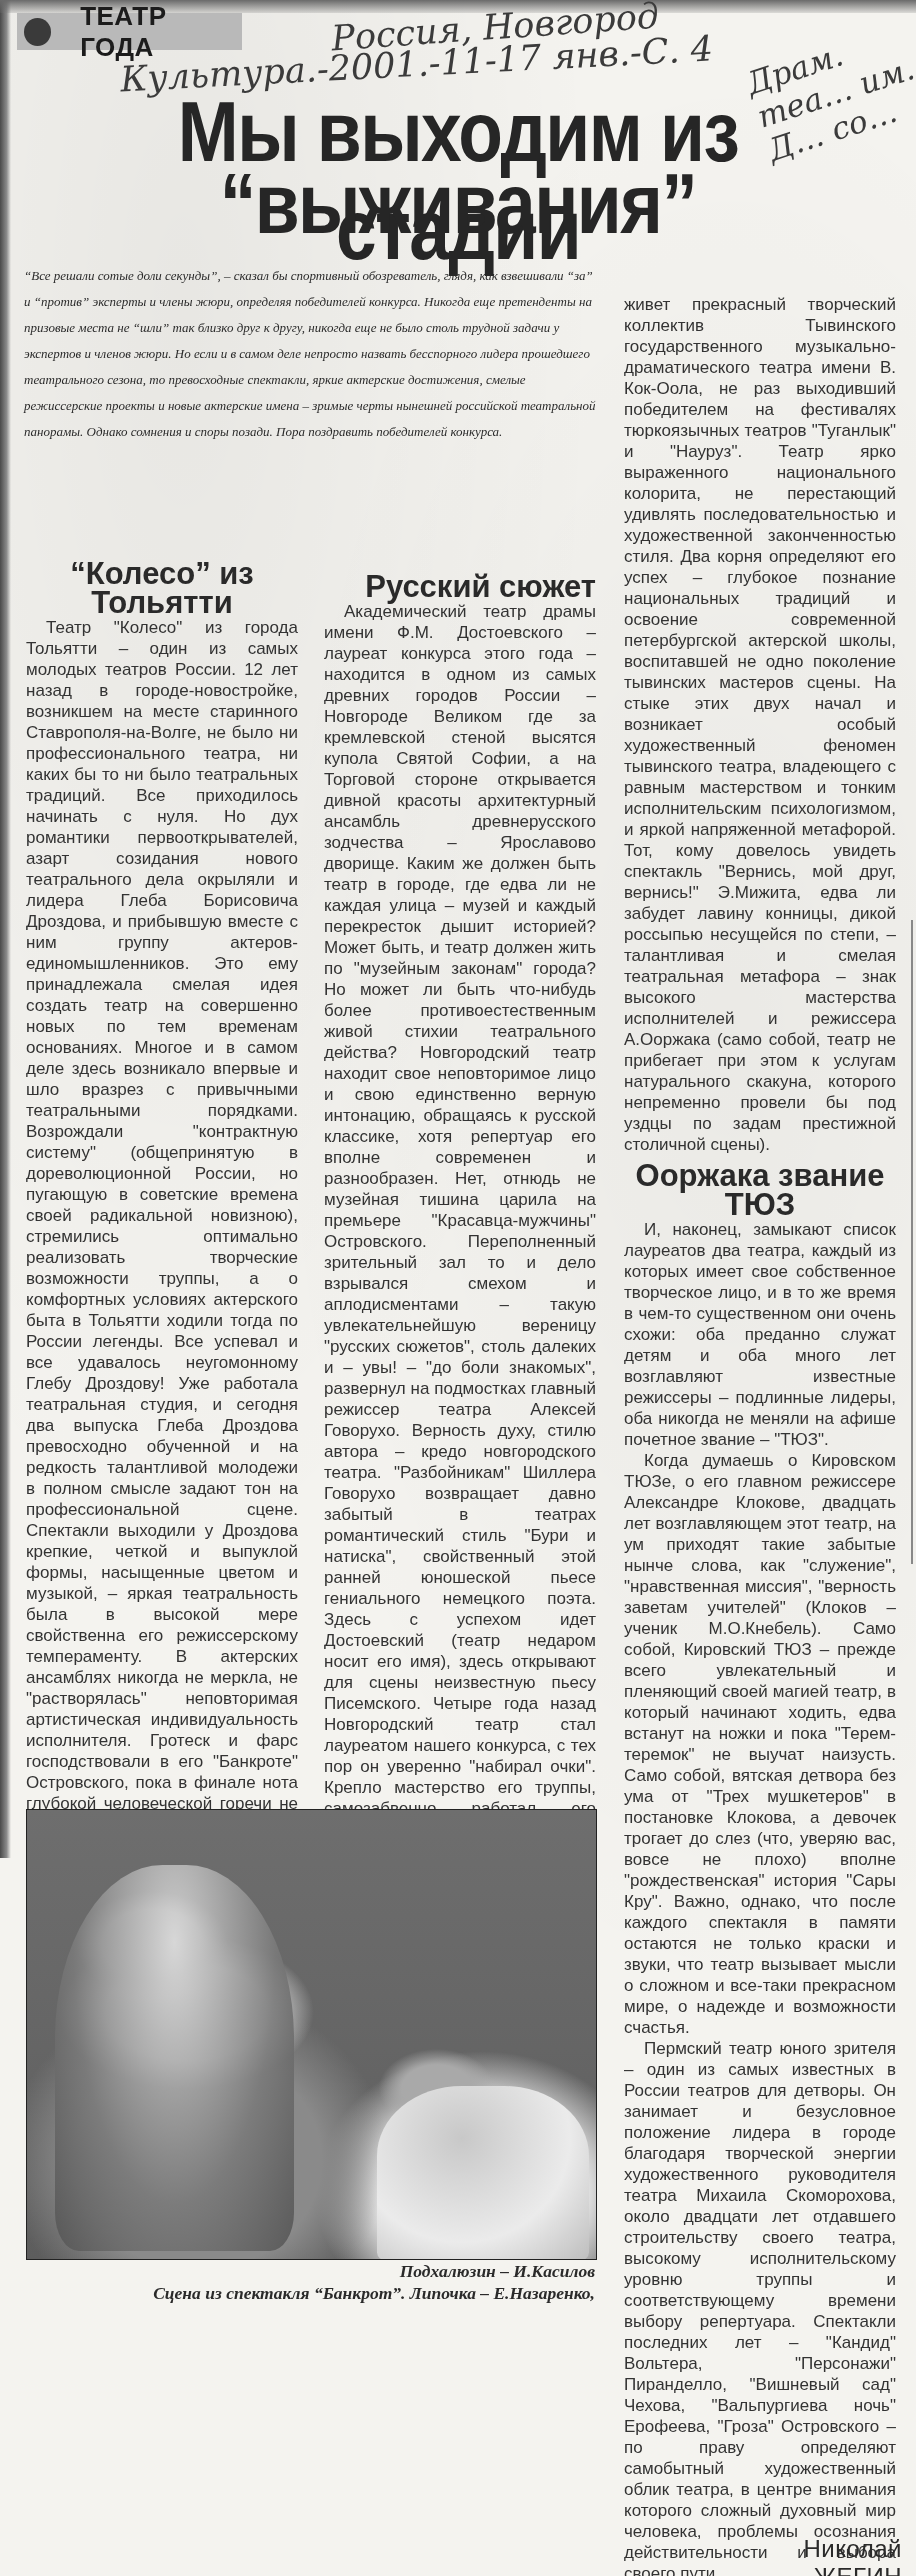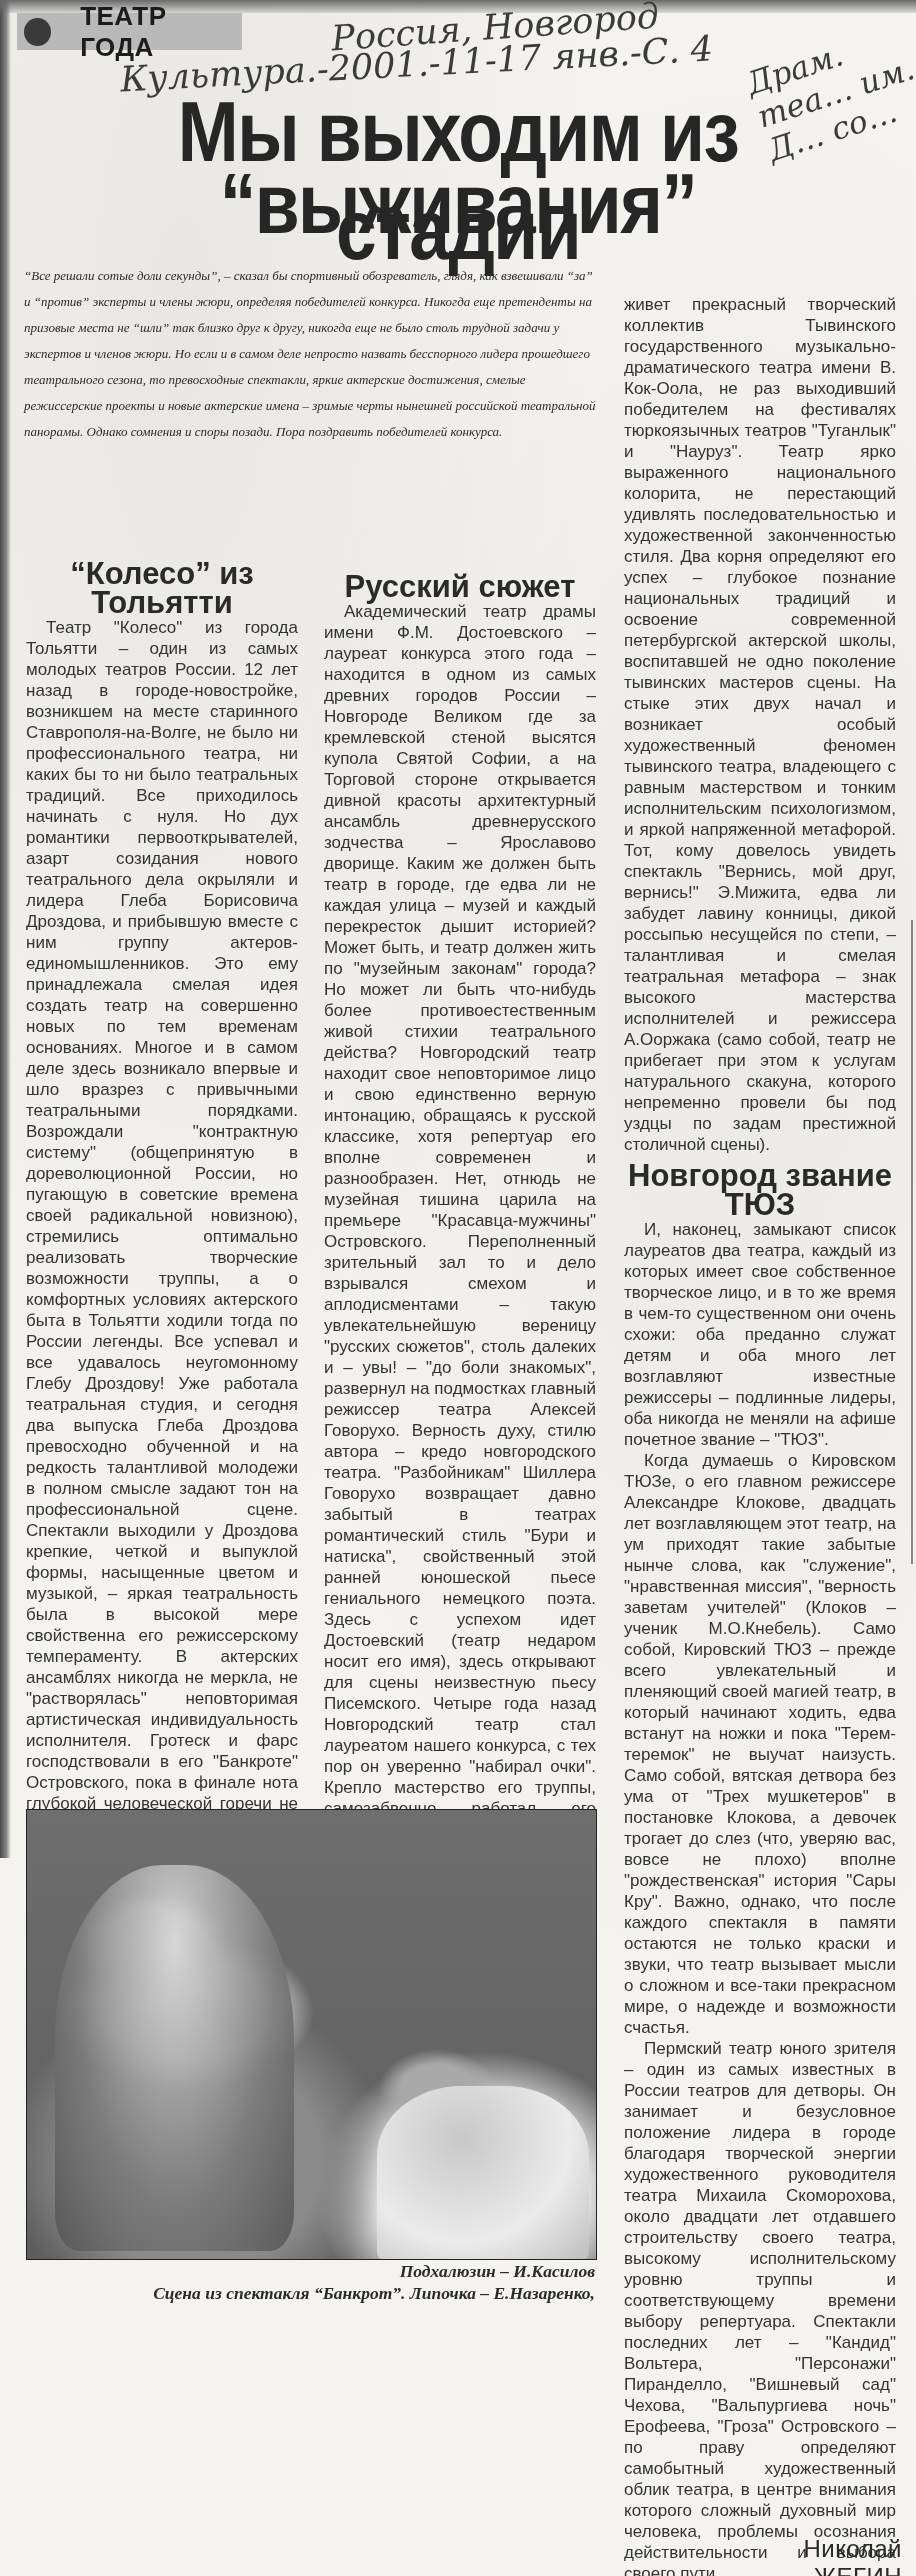--- a/index.html
+++ b/index.html
@@ -47,21 +47,21 @@
     text-align:justify; hyphens:manual; }
   .col p { margin:0; text-indent:20px; }
   .col p.noindent { text-indent:0;margin-top:16px; }
   .col h3 { margin:5.5px 0 0 0; font-size:31px; font-weight:bold; text-align:center; color:#2a2a2a; line-height:29px; }
 
   .col1 { left:26px; top:559px; width:272px; }
   .col2 { left:324px; top:559px; width:272px; }
   .col3 { left:624px; top:278px; width:272px; }
 
   .col1 h3 { margin-top:0; }
-  .col2 h3 { margin-top:13px; }
+  .col2 h3 { margin-top:13px;text-align:right; }
 
   .photo { position:absolute; left:26px; top:1809px; width:569px; height:449px;
     background:
       radial-gradient(ellipse at 22% 30%, #cfcfcf 0 8%, transparent 12%),
       radial-gradient(ellipse at 28% 45%, #e0e0e0 0 14%, transparent 22%),
       radial-gradient(ellipse at 30% 78%, #8a8a8a 0 22%, transparent 34%),
       radial-gradient(ellipse at 72% 62%, #a9a9a9 0 6%, transparent 10%),
       radial-gradient(ellipse at 80% 85%, #e6e6e6 0 16%, transparent 26%),
       linear-gradient(180deg,#6e6e6e,#5d5d5d);
     border:0.9px solid #222; overflow:hidden; }
@@ -109,21 +109,21 @@
 
   <div class="col col2">
     <h3>Русский сюжет</h3>
     <p>Академический театр драмы имени Ф.М. Достоевского – лауреат конкурса этого года – находится в одном из самых древних городов России – Новгороде Великом где за кремлевской стеной высятся купола Святой Софии, а на Торговой стороне открывается дивной красоты архитектурный ансамбль древнерусского зодчества – Ярославово дворище. Каким же должен быть театр в городе, где едва ли не каждая улица – музей и каждый перекресток дышит историей? Может быть, и театр должен жить по "музейным законам" города? Но может ли быть что-нибудь более противоестественным живой стихии театрального действа? Новгородский театр находит свое неповторимое лицо и свою единственно верную интонацию, обращаясь к русской классике, хотя репертуар его вполне современен и разнообразен. Нет, отнюдь не музейная тишина царила на премьере "Красавца-мужчины" Островского. Переполненный зрительный зал то и дело взрывался смехом и аплодисментами – такую увлекательнейшую вереницу "русских сюжетов", столь далеких и – увы! – "до боли знакомых", развернул на подмостках главный режиссер театра Алексей Говорухо. Верность духу, стилю автора – кредо новгородского театра. "Разбойникам" Шиллера Говорухо возвращает давно забытый в театрах романтический стиль "Бури и натиска", свойственный этой ранней юношеской пьесе гениального немецкого поэта. Здесь с успехом идет Достоевский (театр недаром носит его имя), здесь открывают для сцены неизвестную пьесу Писемского. Четыре года назад Новгородский театр стал лауреатом нашего конкурса, с тех пор он уверенно "набирал очки". Крепло мастерство его труппы, самозабвенно работал его главный режиссер, и сегодня театр уверенно смотрит в будущее.</p>
     <h3>Тывинский феномен</h3>
     <p>А на другом конце России в далекой и не самой богатой Тыве</p>
   </div>
 
   <div class="col col3">
     <p class="noindent">живет прекрасный творческий коллектив Тывинского государственного музыкально-драматического театра имени В. Кок-Оола, не раз выходивший победителем на фестивалях тюркоязычных театров "Туганлык" и "Науруз". Театр ярко выраженного национального колорита, не перестающий удивлять последовательностью и художественной законченностью стиля. Два корня определяют его успех – глубокое познание национальных традиций и освоение современной петербургской актерской школы, воспитавшей не одно поколение тывинских мастеров сцены. На стыке этих двух начал и возникает особый художественный феномен тывинского театра, владеющего с равным мастерством и тонким исполнительским психологизмом, и яркой напряженной метафорой. Тот, кому довелось увидеть спектакль "Вернись, мой друг, вернись!" Э.Мижита, едва ли забудет лавину конницы, дикой россыпью несущейся по степи, – талантливая и смелая театральная метафора – знак высокого мастерства исполнителей и режиссера А.Ооржака (само собой, театр не прибегает при этом к услугам натурального скакуна, которого непременно провели бы под уздцы по задам престижной столичной сцены).</p>
-    <h3>Новгород звание ТЮЗ</h3>
+    <h3>Ооржака звание ТЮЗ</h3>
     <p>И, наконец, замыкают список лауреатов два театра, каждый из которых имеет свое собственное творческое лицо, и в то же время в чем-то существенном они очень схожи: оба преданно служат детям и оба много лет возглавляют известные режиссеры – подлинные лидеры, оба никогда не меняли на афише почетное звание – "ТЮЗ".</p>
     <p>Когда думаешь о Кировском ТЮЗе, о его главном режиссере Александре Клокове, двадцать лет возглавляющем этот театр, на ум приходят такие забытые нынче слова, как "служение", "нравственная миссия", "верность заветам учителей" (Клоков – ученик М.О.Кнебель). Само собой, Кировский ТЮЗ – прежде всего увлекательный и пленяющий своей магией театр, в который начинают ходить, едва встанут на ножки и пока "Терем-теремок" не выучат наизусть. Само собой, вятская детвора без ума от "Трех мушкетеров" в постановке Клокова, а девочек трогает до слез (что, уверяю вас, вовсе не плохо) вполне "рождественская" история "Сары Кру". Важно, однако, что после каждого спектакля в памяти остаются не только краски и звуки, что театр вызывает мысли о сложном и все-таки прекрасном мире, о надежде и возможности счастья.</p>
     <p>Пермский театр юного зрителя – один из самых известных в России театров для детворы. Он занимает и безусловное положение лидера в городе благодаря творческой энергии художественного руководителя театра Михаила Скоморохова, около двадцати лет отдавшего строительству своего театра, высокому исполнительскому уровню труппы и соответствующему времени выбору репертуара. Спектакли последних лет – "Кандид" Вольтера, "Персонажи" Пиранделло, "Вишневый сад" Чехова, "Вальпургиева ночь" Ерофеева, "Гроза" Островского – по праву определяют самобытный художественный облик театра, в центре внимания которого сложный духовный мир человека, проблемы осознания действительности и выбора своего пути.</p>
     <p>Так о чем же свидетельствуют имена нынешних лауреатов? На какие мысли наводит знакомство с 46 театрами – участниками конкурса "Окно в Россию" этого года? Если попытаться сказать коротко, то в целом (понимая, сколь условно звучит по отношению к живым и столь разным театрам это самое "в целом") наш театр, без сомнения, выходит из стадии "выживания", он весьма успешно развивается, обрастает талантливой молодежью, увлеченно и подчас азартно работает, храня традиции учителей и – главное! – стремясь не потерять доверие, привязанность, а порою и подлинную любовь своих зрителей.</p>
   </div>
 
   <div class="photo" title="Сцена из спектакля «Банкрот»">
     <div class="figure-lady"></div>
     <div class="figure-man"></div>
   </div>

